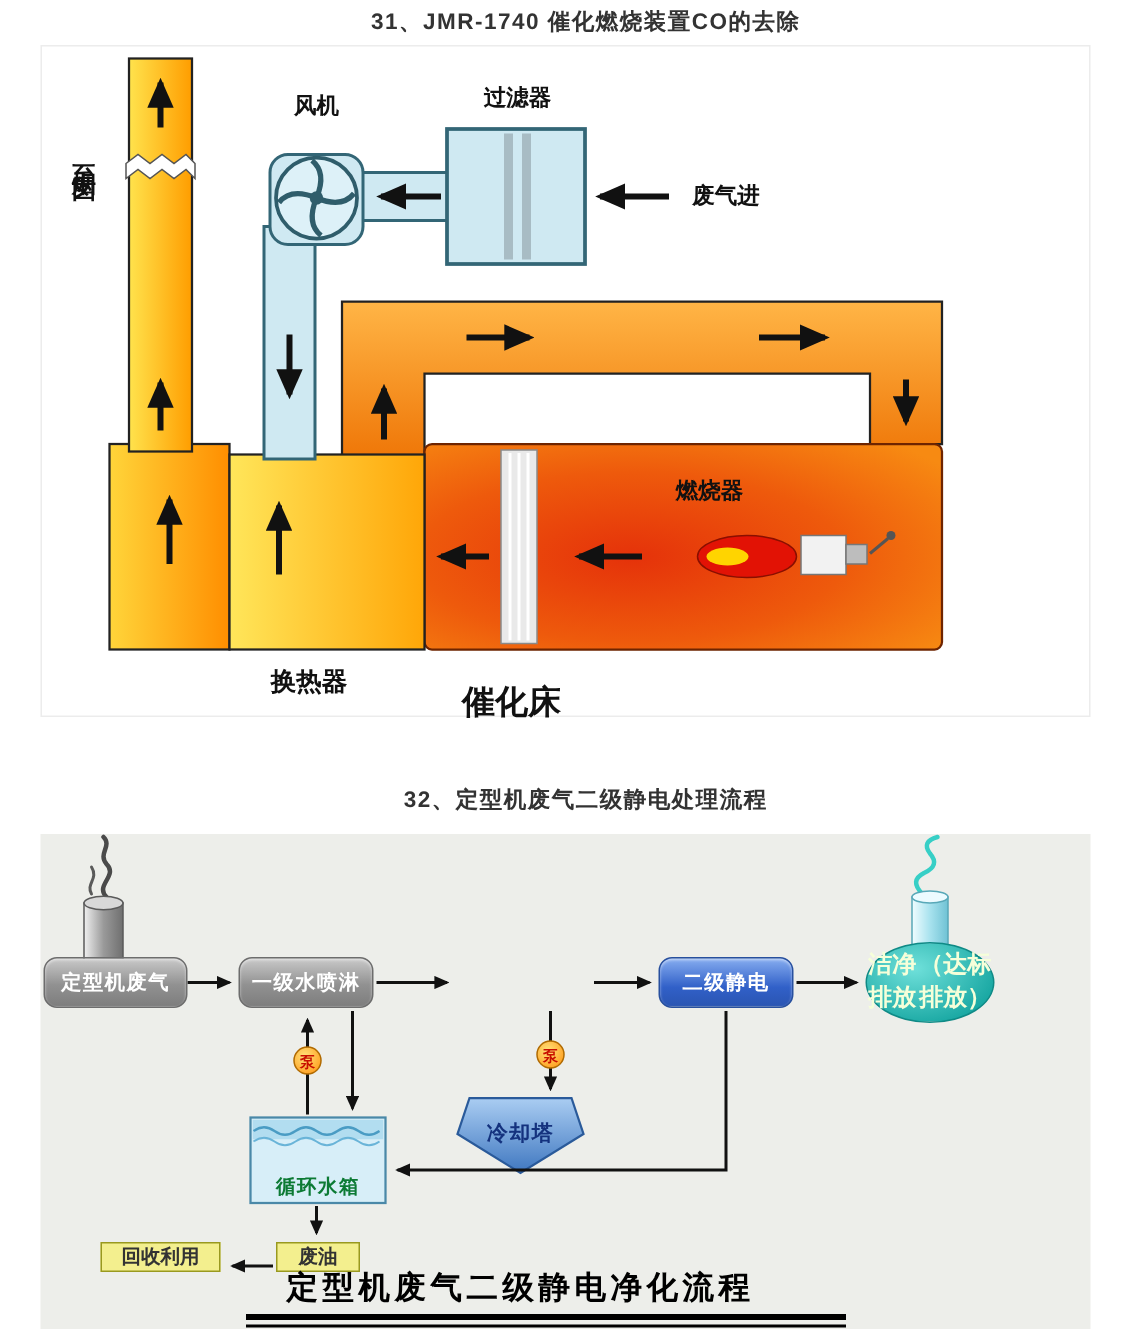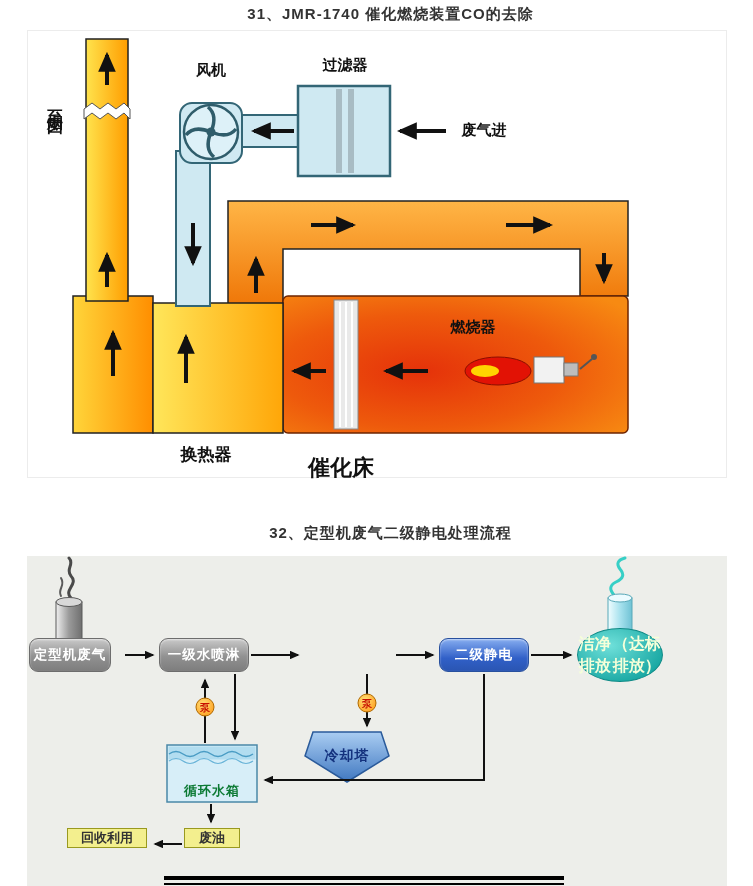--- a/index.html
+++ b/index.html
@@ -24,21 +24,21 @@
   #lbl-burner  { left:400px; top:287px; width:90px; }
   #lbl-hx      { left:133px; top:412px; width:90px; font-size:17px; }
   #lbl-bed     { left:268px; top:422px; width:90px; font-size:22px; }
 
   
   .gbox { position:absolute; height:34px; border-radius:9px; display:flex; align-items:center; justify-content:center;
           color:#fff; font-size:13.5px; font-weight:600; letter-spacing:1px;
           background:linear-gradient(#c9c9c9, #919191 55%, #7d7d7d); border:1px solid #6d6d6d;
           box-shadow:inset 0 1px 2px rgba(255,255,255,.55); box-sizing:border-box; }
   .gbox.blue { background:linear-gradient(#86adf0, #3160c8 60%, #2a55b2); border-color:#28509e; }
-  #n-source  { left:2px;   top:82px; width:82px; }
+  #n-source  { left:2px;   top:82px; width:96px; }
   #n-spray   { left:132px; top:82px; width:90px; }
   #n-cooling { left:277px; top:82px; width:90px; }
   #n-electro { left:412px; top:82px; width:90px; }
   .ellipse-node { position:absolute; left:550px; top:72px; width:84px; height:52px; border-radius:50%;
           background:radial-gradient(ellipse at 38% 32%, #6fe0da, #18a7a2 78%); border:1px solid #0f8a86;
           display:flex; flex-direction:row; align-items:center; justify-content:center;
           color:#f6ffd9; font-size:16px; font-weight:600; line-height:1.35; text-align:center; }
   .tower-label { position:absolute; left:280px; top:191px; width:80px; text-align:center;
           color:#14327e; font-weight:700; font-size:14px; letter-spacing:1px; }
   .tank-label { position:absolute; left:141px; top:226px; width:88px; text-align:center;
@@ -237,16 +237,17 @@
       <span>洁净排放</span>
       <span>（达标排放）</span>
     </div>
 
     <div class="tower-label">冷却塔</div>
     <div class="tank-label">循环水箱</div>
 
     <div class="ybox" id="n-recycle">回收利用</div>
     <div class="ybox" id="n-waste">废油</div>
 
+    <div class="caption">定型机废气二级静电净化流程</div>
     <div class="caption-rule"></div>
   </div>
 
 </div>
 
 </body></html>

